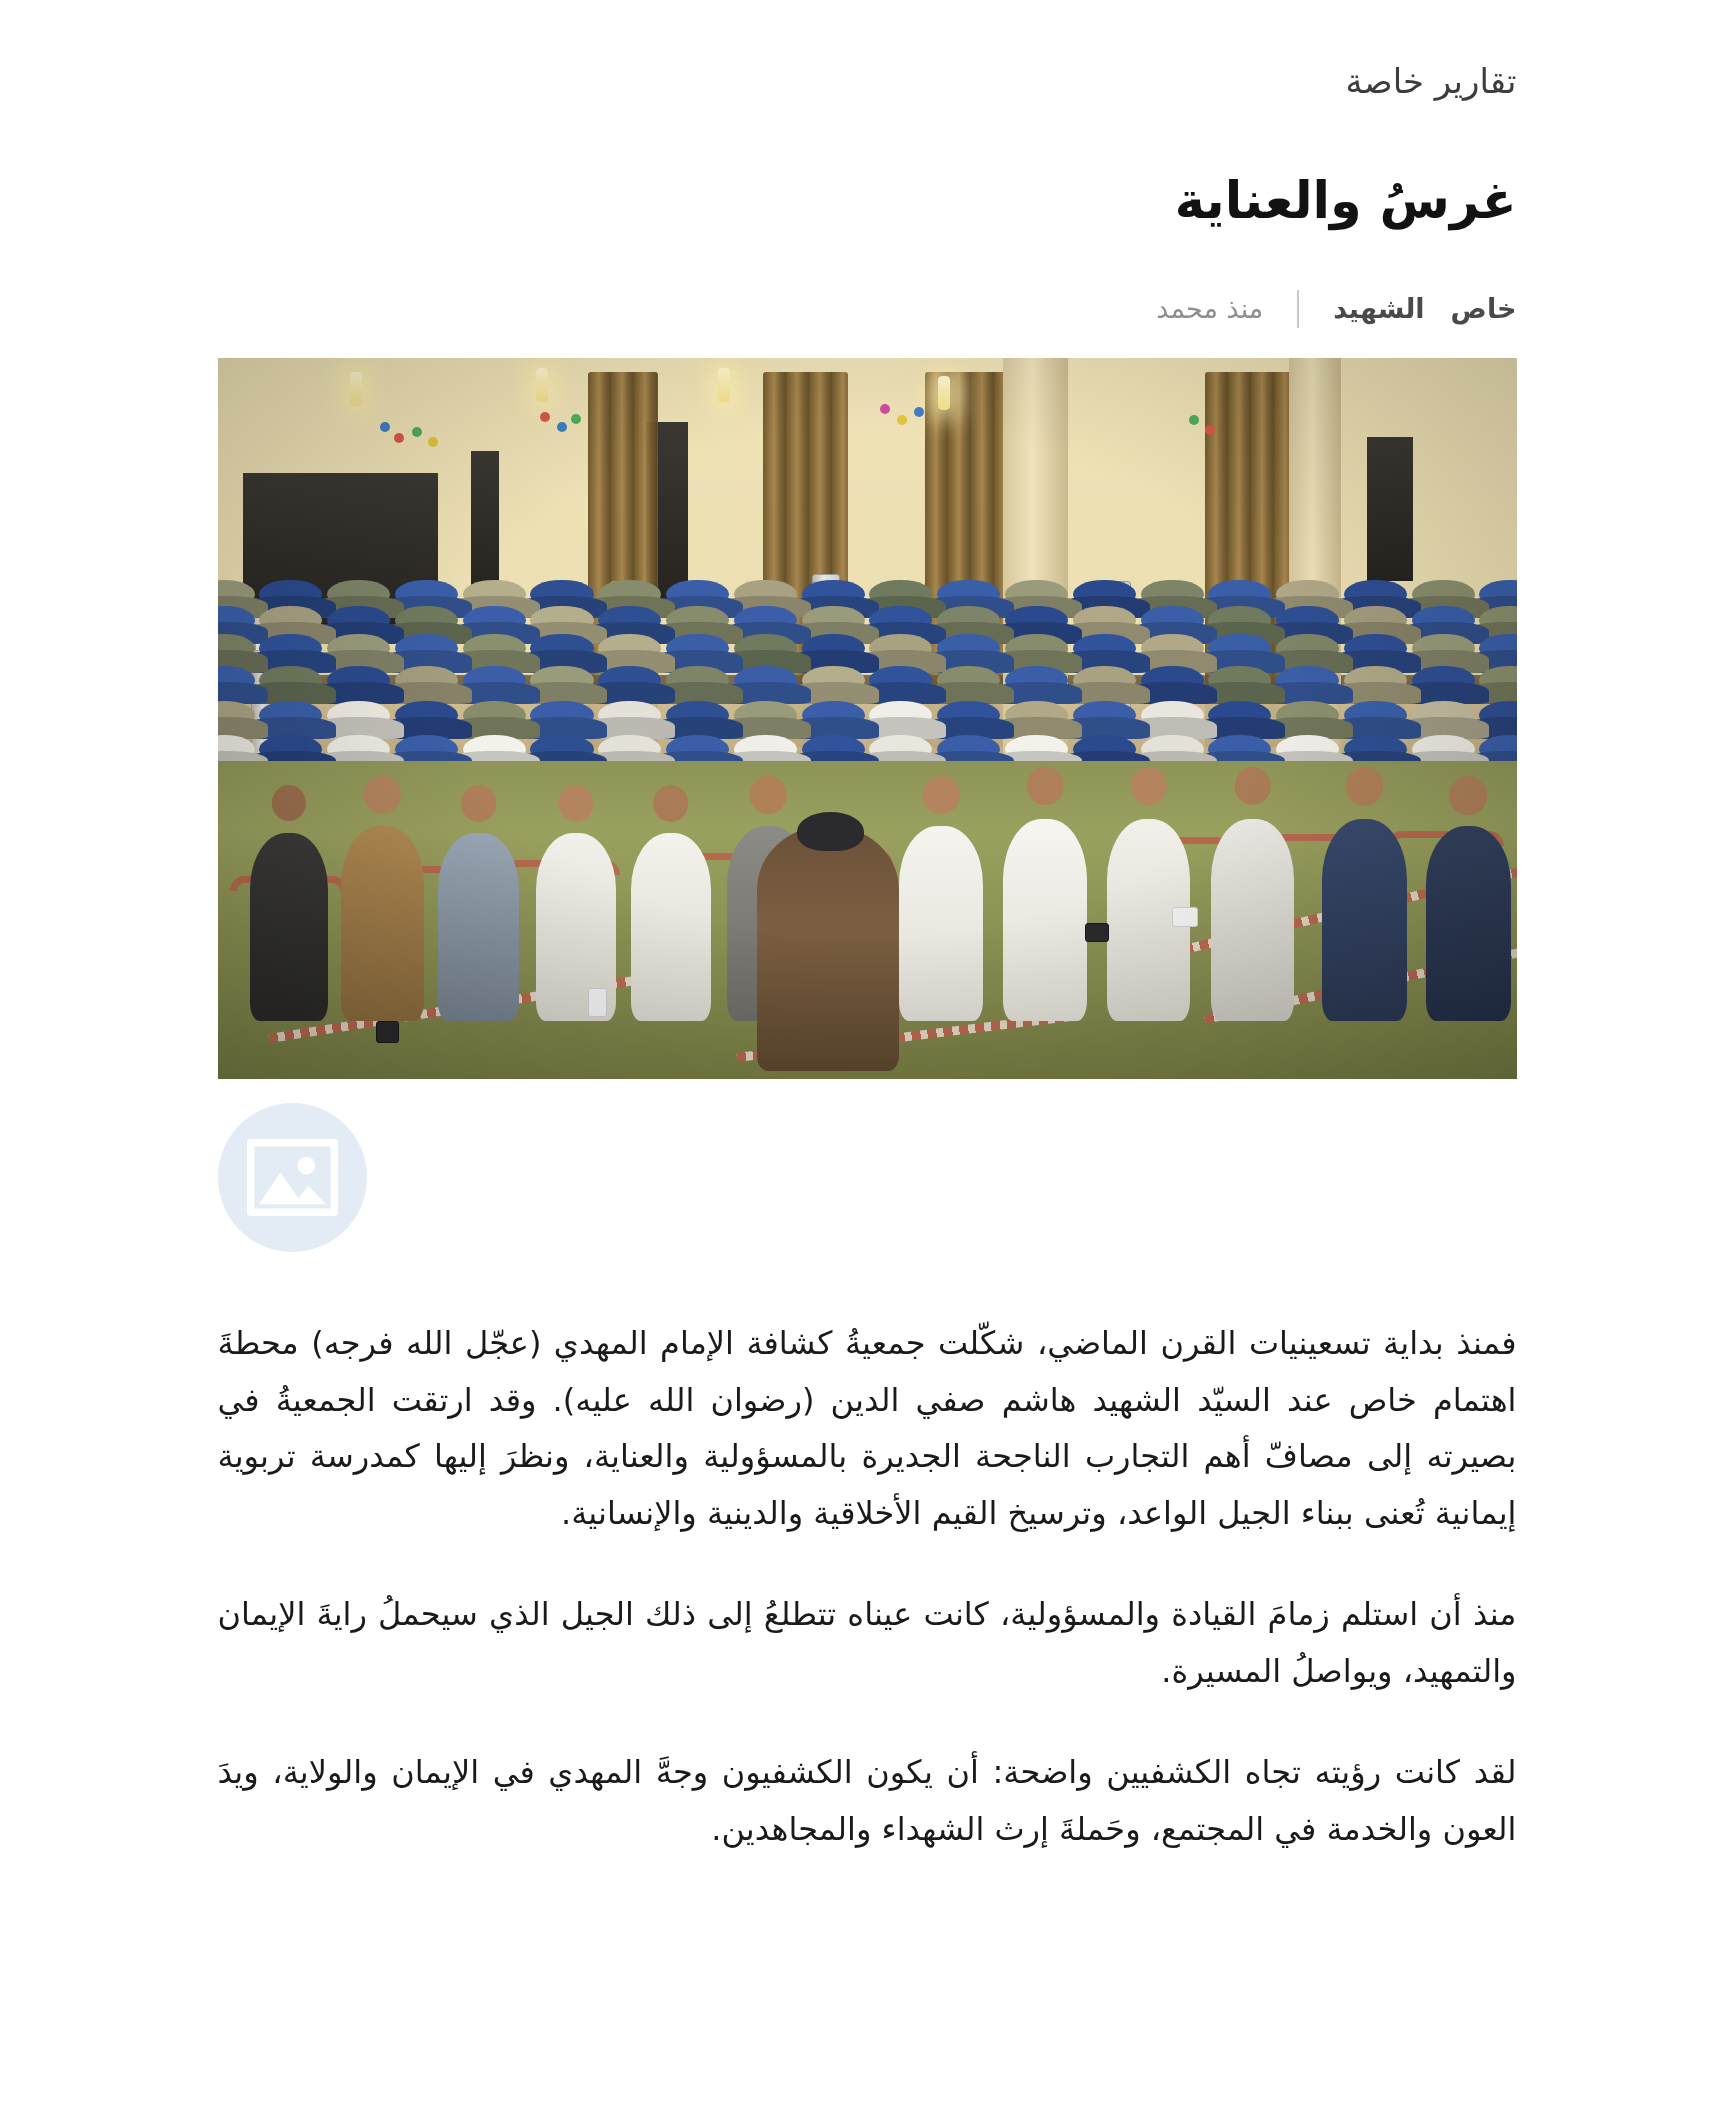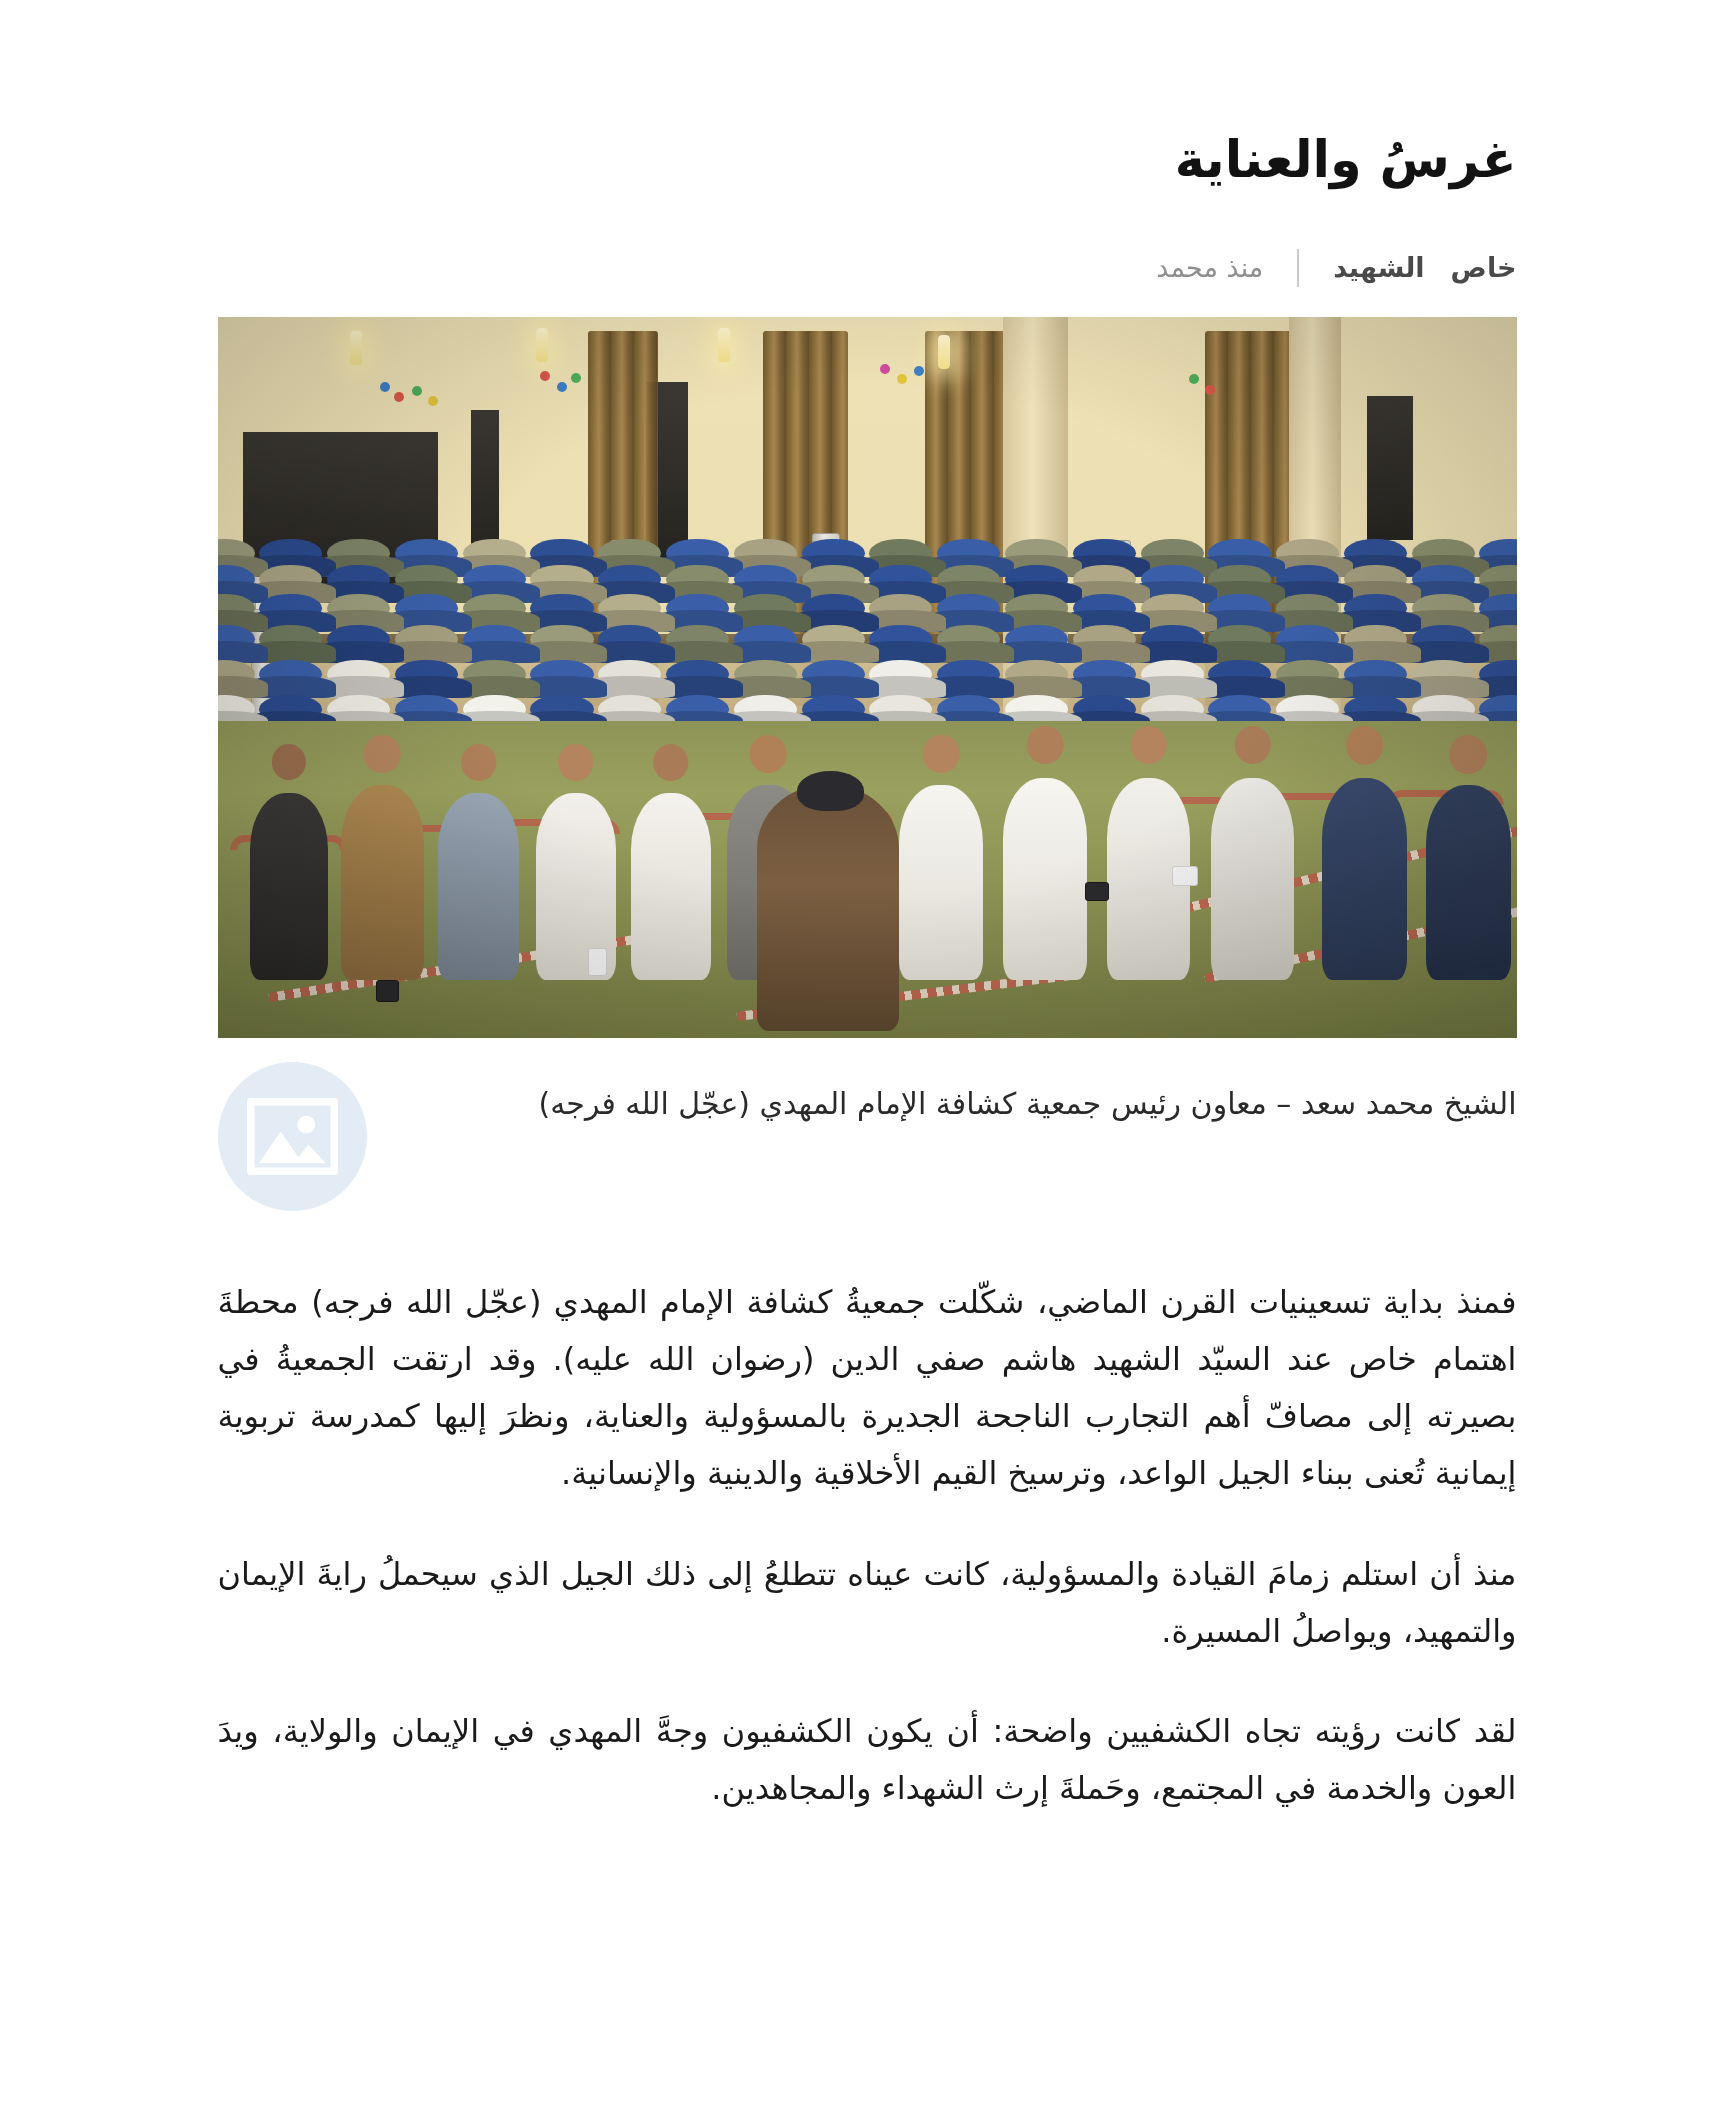--- a/index.html
+++ b/index.html
@@ -325,20 +325,21 @@
   }
   .article-body p:last-child { margin-bottom: 0; }
 </style>
 </head>
 <body>
 
 <div class="page">
 
   <header class="article-header">
 
+    <div class="kicker">تقارير خاصة</div>
 
     <h1 class="headline">غرسُ والعناية</h1>
 
     <div class="meta-row">
       <div class="meta-primary">
         <span>خاص</span>
         <span>الشهيد</span>
       </div>
       <span class="meta-sep"></span>
       <span class="meta-time">منذ محمد</span>
@@ -590,21 +591,20 @@
   </figure>
 
   <div class="caption-wrap">
     <div class="placeholder-icon">
       <svg width="91" height="77" viewBox="0 0 92 78" aria-hidden="true">
         <rect x="3" y="3" width="86" height="72" rx="4" ry="4" fill="none" stroke="#ffffff" stroke-width="9"></rect>
         <circle cx="60" cy="27" r="9" fill="#ffffff"></circle>
         <path d="M12 66 L34 34 L52 60 L62 47 L80 66 Z" fill="#ffffff"></path>
       </svg>
     </div>
-    <p class="caption-text">الشيخ محمد سعد – معاون رئيس جمعية كشافة الإمام المهدي (عجّل الله فرجه)</p>
   </div>
 
   <div class="article-body">
     <p>فمنذ بداية تسعينيات القرن الماضي، شكّلت جمعيةُ كشافة الإمام المهدي (عجّل الله فرجه) محطةَ اهتمام خاص عند السيّد الشهيد هاشم صفي الدين (رضوان الله عليه). وقد ارتقت الجمعيةُ في بصيرته إلى مصافّ أهم التجارب الناجحة الجديرة بالمسؤولية والعناية، ونظرَ إليها كمدرسة تربوية إيمانية تُعنى ببناء الجيل الواعد، وترسيخ القيم الأخلاقية والدينية والإنسانية.</p>
     <p>منذ أن استلم زمامَ القيادة والمسؤولية، كانت عيناه تتطلعُ إلى ذلك الجيل الذي سيحملُ رايةَ الإيمان والتمهيد، ويواصلُ المسيرة.</p>
     <p>لقد كانت رؤيته تجاه الكشفيين واضحة: أن يكون الكشفيون وجهَّ المهدي في الإيمان والولاية، ويدَ العون والخدمة في المجتمع، وحَملةَ إرث الشهداء والمجاهدين.</p>
   </div>
 
 </div>
 

